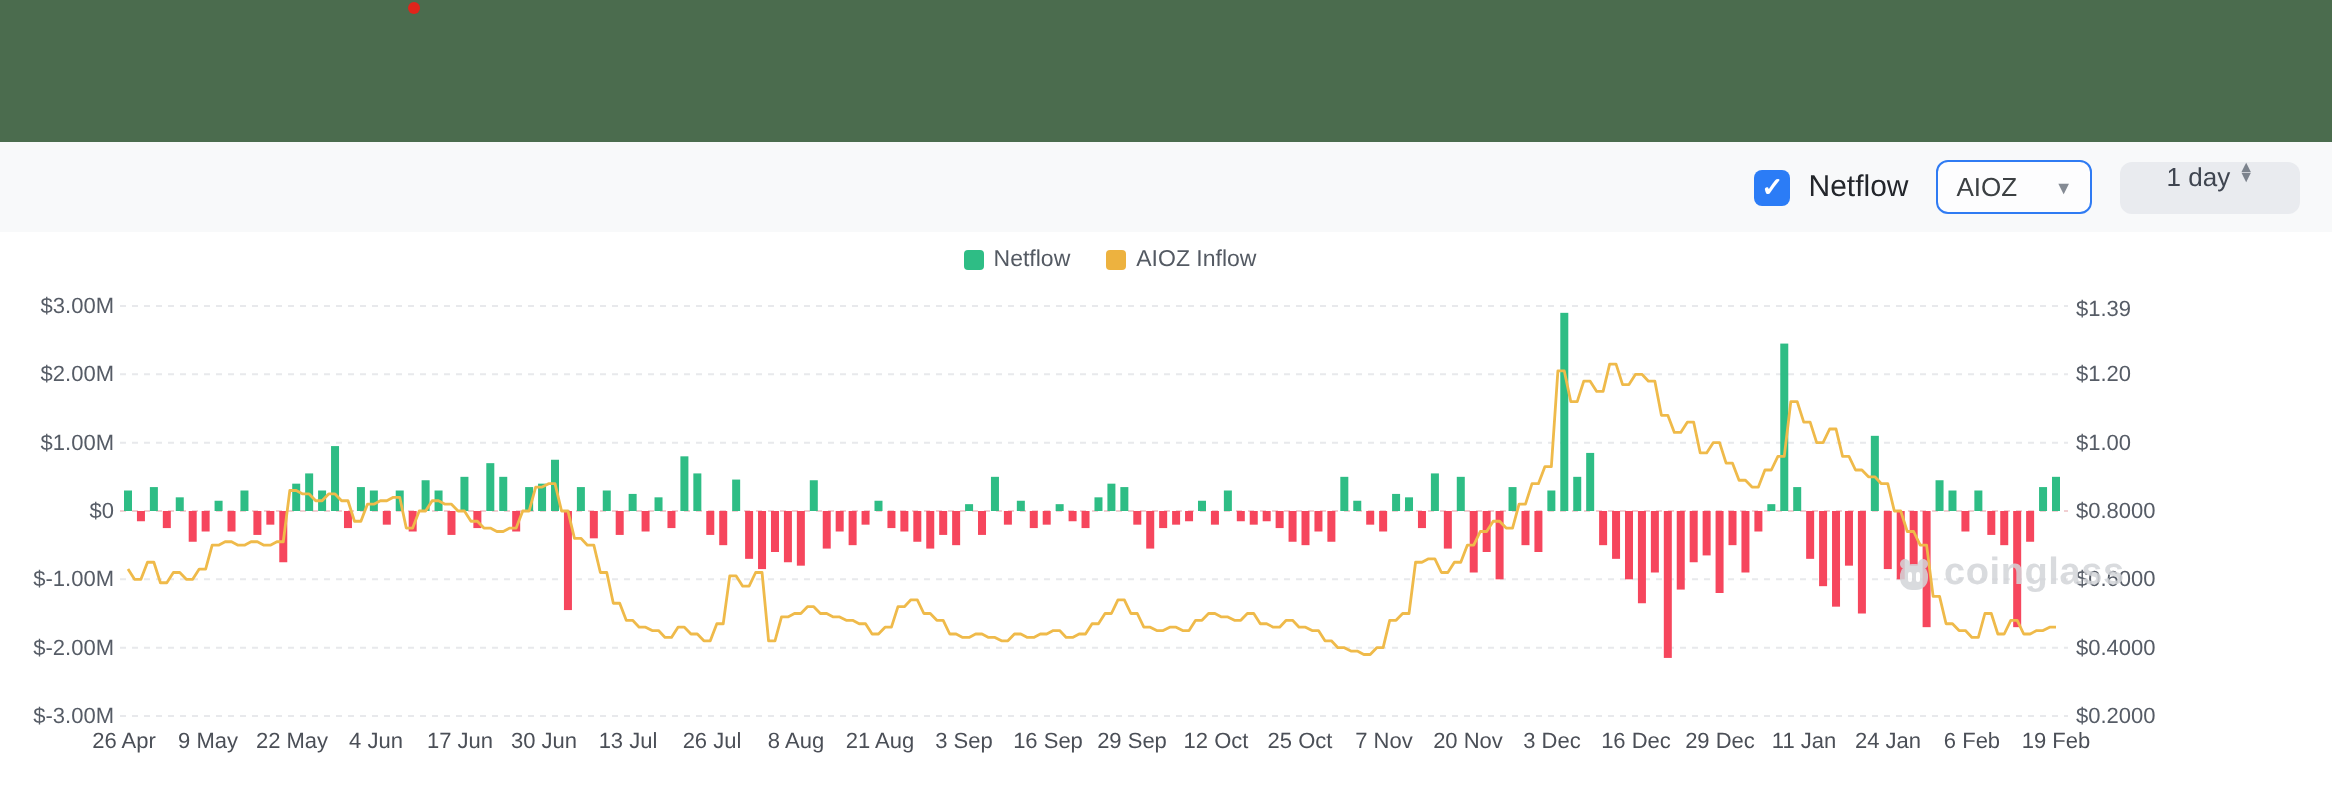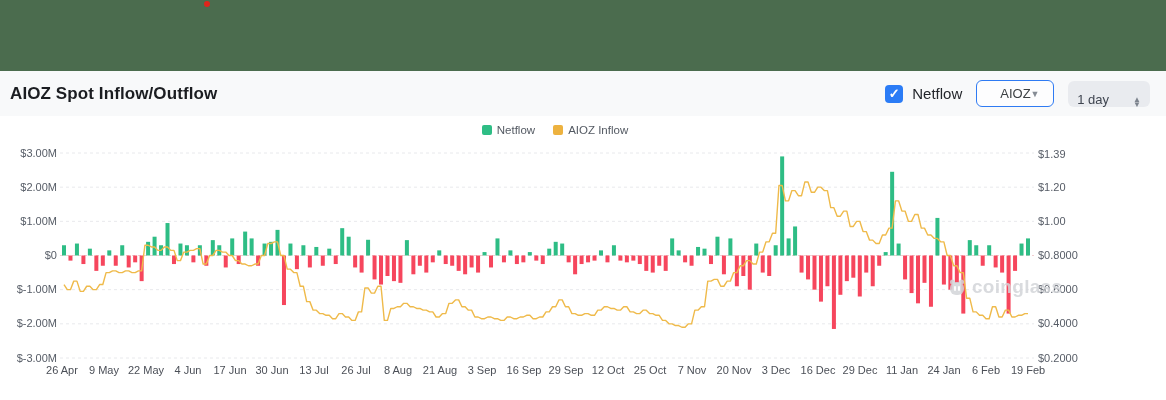--- a/index.html
+++ b/index.html
@@ -12,25 +12,25 @@
 
   .header { position:absolute; left:0; top:71px; width:1166px; height:45px; background:#f8f9fa;
             display:flex; align-items:center; }
   .title { margin-left:10px; font-size:17px; font-weight:800; color:#1b1d21; letter-spacing:.1px; }
   .controls { position:absolute; right:16px; top:0; height:45px; display:flex; align-items:center; gap:14px; }
   .chk-wrap { display:flex; align-items:center; gap:9px; }
   .checkbox { width:18px; height:18px; border-radius:4px; background:#2b7cf6; color:#fff;
               display:flex; align-items:center; justify-content:center; font-size:13px; font-weight:700; cursor:pointer; }
   .chk-label { font-size:15px; color:#23262b; }
   .coin-select { width:78px; height:27px; border:1.5px solid #2f7bf3; border-radius:6px; background:#fdfdfe;
-                 display:flex; align-items:center; justify-content:space-between; padding:0 23px; cursor:pointer; }
+                 display:flex; align-items:center; justify-content:space-between; padding:0 9px; cursor:pointer; }
   .coin-select .val { font-size:13px; color:#3c4043; }
   .coin-select .caret { font-size:9px; color:#858b94; }
-  .interval { height:26px; background:#e9ebef; border-radius:6px; display:flex; align-items:flex-end;
-              gap:24px; padding:0 9px; cursor:pointer; }
+  .interval { height:26px; background:#e9ebef; border-radius:6px; display:flex; align-items:flex-start;
+              gap:4px; padding:0 23px; cursor:pointer; }
   .interval .val { font-size:13px; color:#3f4550; }
   .stepper { display:flex; flex-direction:column; line-height:5px; color:#7c838d; font-size:8px; }
 
   .chart-card { position:absolute; left:0; top:116px; width:1166px; height:284px; background:#fff; }
   .legend { position:absolute; left:0; top:8px; width:1166px; display:flex; justify-content:center;
             gap:18px; transform:translateX(-28px); }
   .legend-item { display:flex; align-items:center; gap:5px; cursor:pointer; }
   .swatch { width:10px; height:10px; border-radius:2px; }
   .legend-label { font-size:11.5px; color:#545a63; }
 
@@ -42,21 +42,20 @@
 </head>
 <body>
 
 <div class="stage">
 
   <div class="banner">
     <div class="red-dot"></div>
   </div>
 
   <div class="header">
-    <div class="title">AIOZ Spot Inflow/Outflow</div>
     <div class="controls">
       <div class="chk-wrap">
         <div class="checkbox">✓</div>
         <span class="chk-label">Netflow</span>
       </div>
       <div class="coin-select">
         <span class="val">AIOZ</span>
         <span class="caret">▼</span>
       </div>
       <div class="interval">

